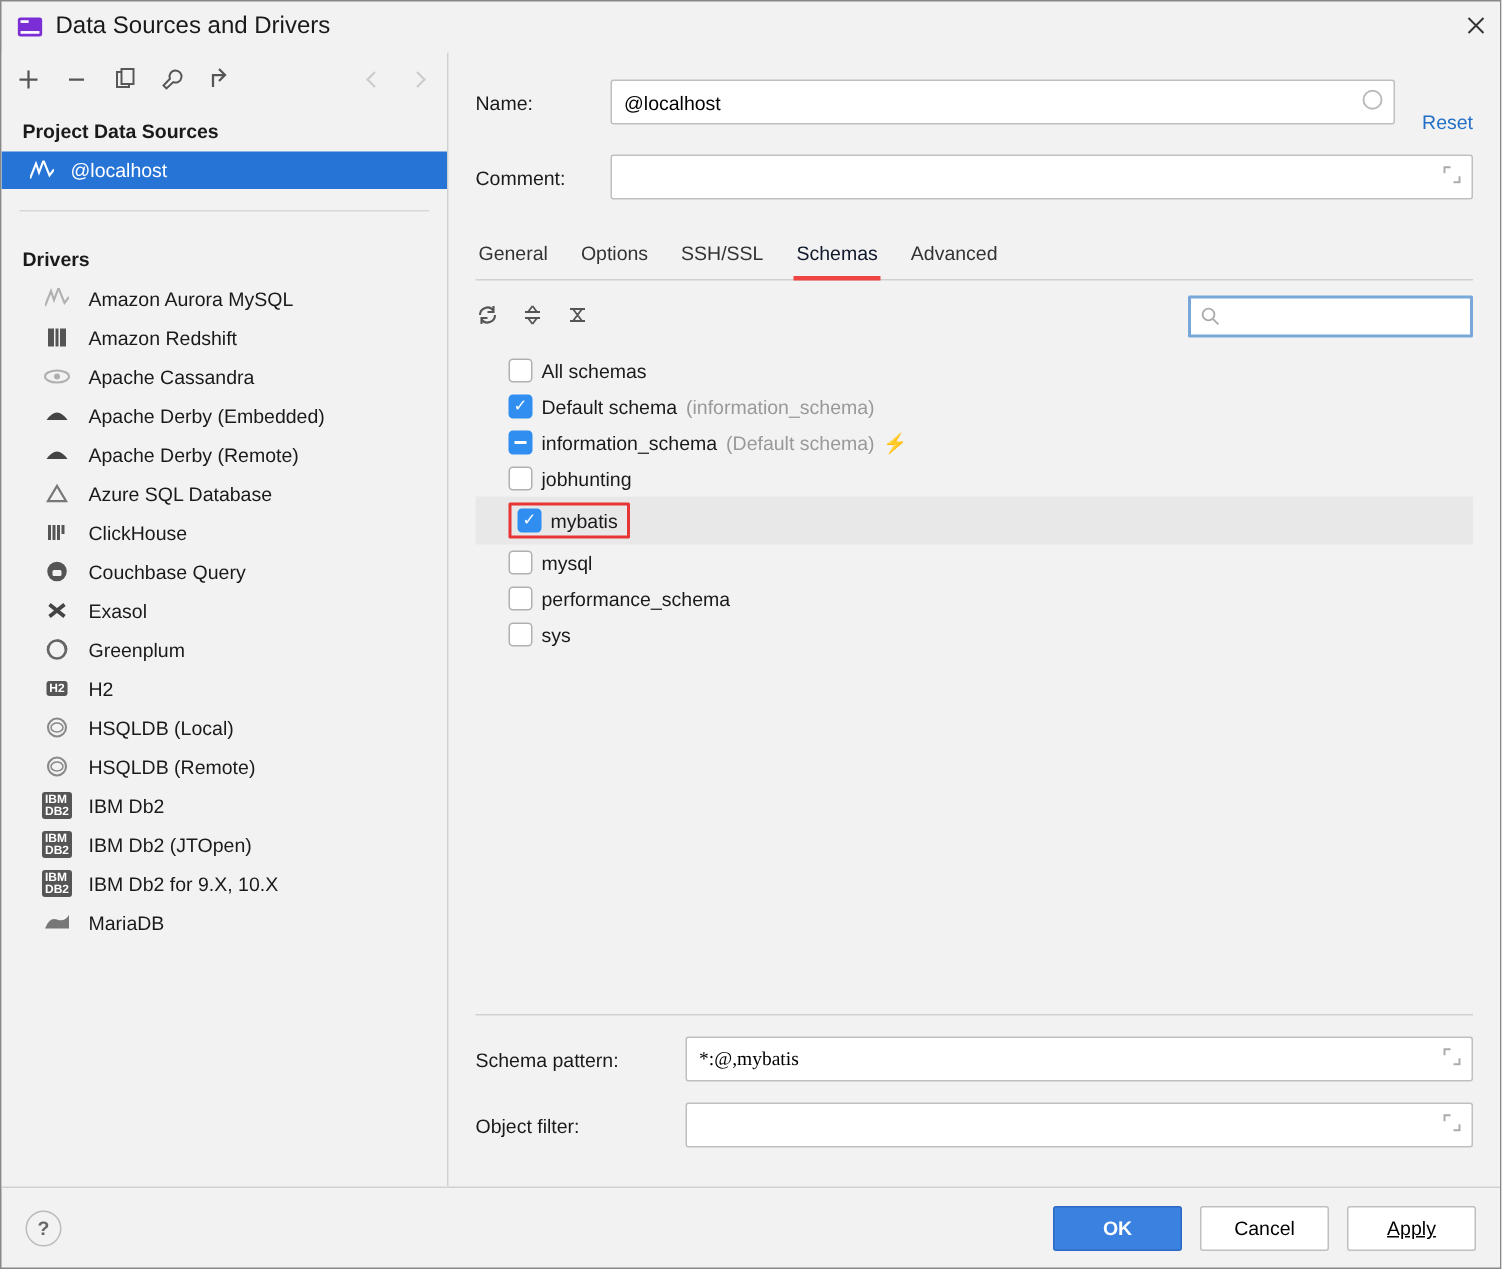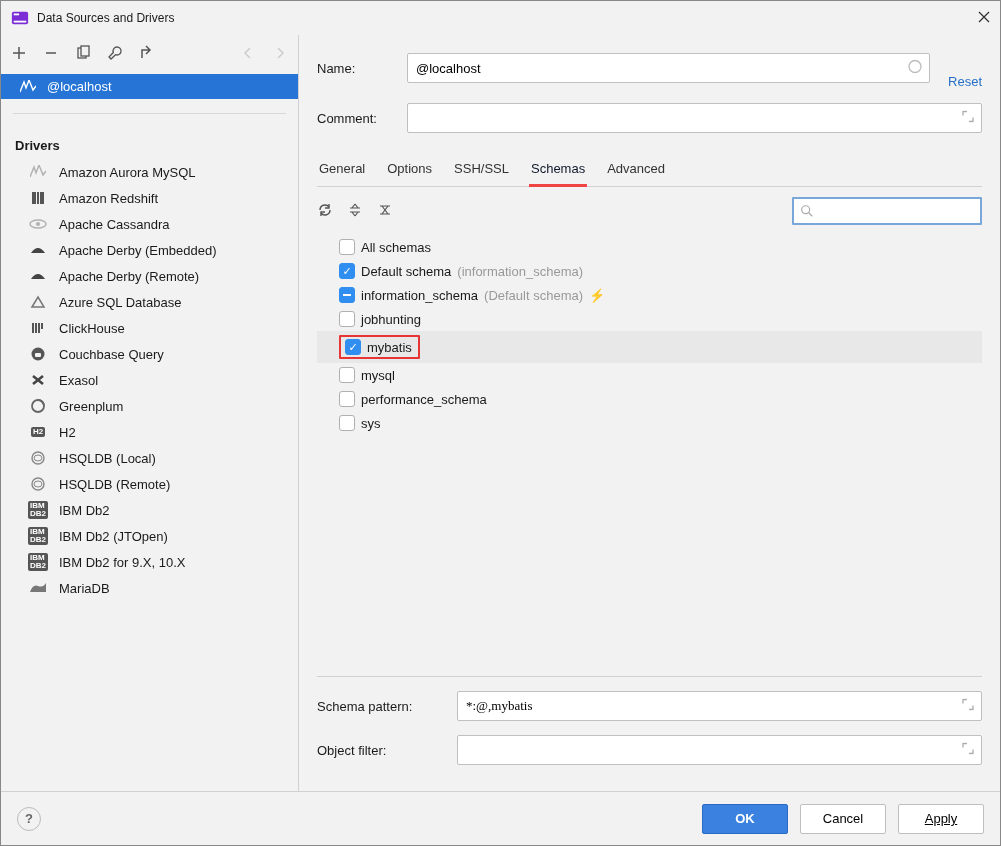--- a/index.html
+++ b/index.html
@@ -1,20 +1,20 @@
 <!DOCTYPE html>
 <html><head>
 <meta charset="utf-8">
 <style>
 * { box-sizing: border-box; margin: 0; padding: 0; }
 body { font-family: "Segoe UI", Arial, sans-serif; font-size: 13px; color: #1a1a1a; background: #f2f2f2; }
 .window { width: 1001px; height: 846px; background: #f2f2f2; border: 1px solid #888; position: relative; display: flex; flex-direction: column; }
 .titlebar { height: 34px; display: flex; align-items: center; padding: 0 10px; }
 .titlebar .logo { width: 18px; height: 18px; margin-right: 8px; }
-.titlebar .title { flex: 1; font-size: 12px; }
+.titlebar .title { flex: 1; font-size: 16px; }
 .titlebar .close { width: 12px; height: 12px; }
 
 .main { flex: 1; display: flex; overflow: hidden; }
 .sidebar { width: 298px; border-right: 1px solid #d1d1d1; display: flex; flex-direction: column; background: #f2f2f2; padding-top: 6px; }
 .sidebar-toolbar { display: flex; align-items: center; padding: 4px 10px 10px 10px; gap: 16px; color: #6e6e6e; }
 .sidebar-toolbar .spacer { flex: 1; }
 .sidebar-toolbar svg { width: 16px; height: 16px; }
 .section-title { font-weight: 600; padding: 6px 14px; font-size: 13px; }
 .ds-item { display: flex; align-items: center; padding: 5px 14px 5px 18px; gap: 10px; }
 .ds-item.selected { background: #2675d6; color: #fff; }
@@ -105,20 +105,21 @@
             </svg></span>
         <span class="spacer"></span>
         <span style="opacity:.35"><svg viewBox="0 0 16 16">
               <path d="M10 3 L5 8 L10 13" fill="none" stroke="#888" stroke-width="1.5"></path>
             </svg></span>
         <span style="opacity:.35"><svg viewBox="0 0 16 16">
               <path d="M6 3 L11 8 L6 13" fill="none" stroke="#888" stroke-width="1.5"></path>
             </svg></span>
       </div>
 
+      <div class="section-title">Project Data Sources</div>
       <div class="ds-item selected">
         <span class="icon">
             <svg width="16" height="14" viewBox="0 0 16 14">
               <path d="M0 12 L4 2 L6 8 L9 0 L13 10 L16 6" stroke="#fff" stroke-width="1.4" fill="none"></path>
             </svg>
           </span>
         <span>@localhost</span>
       </div>
 
       <div class="separator"></div>

